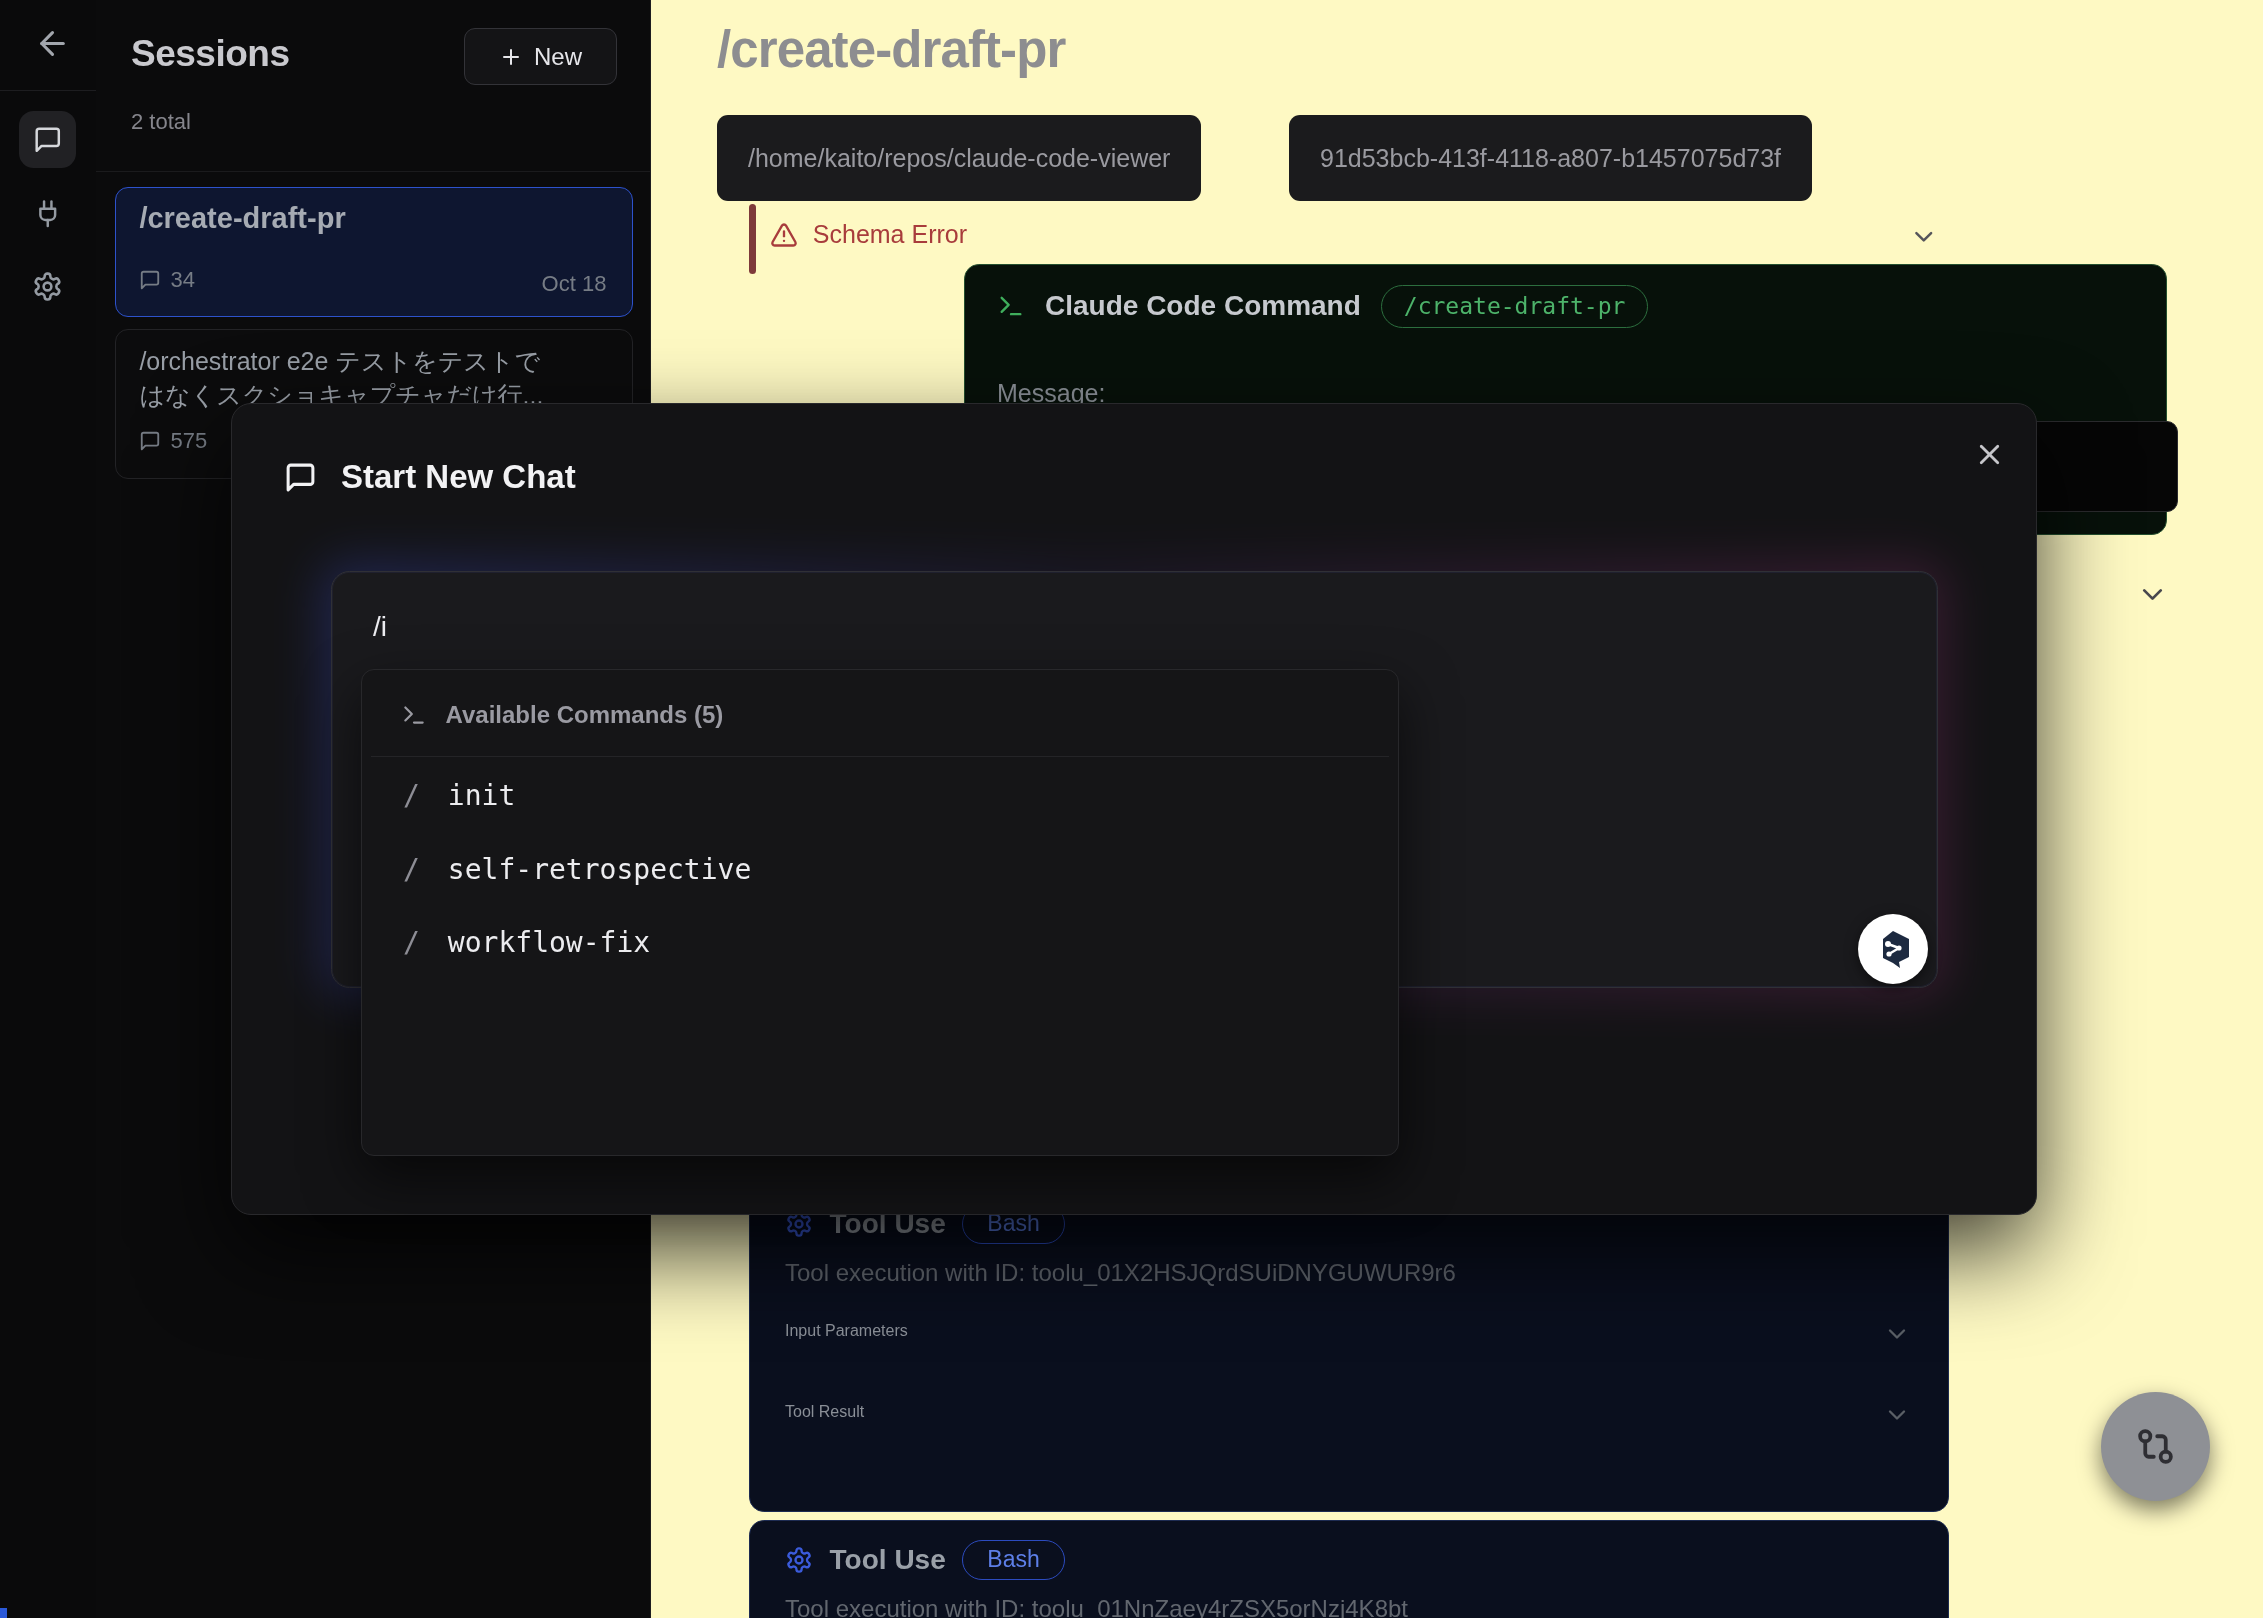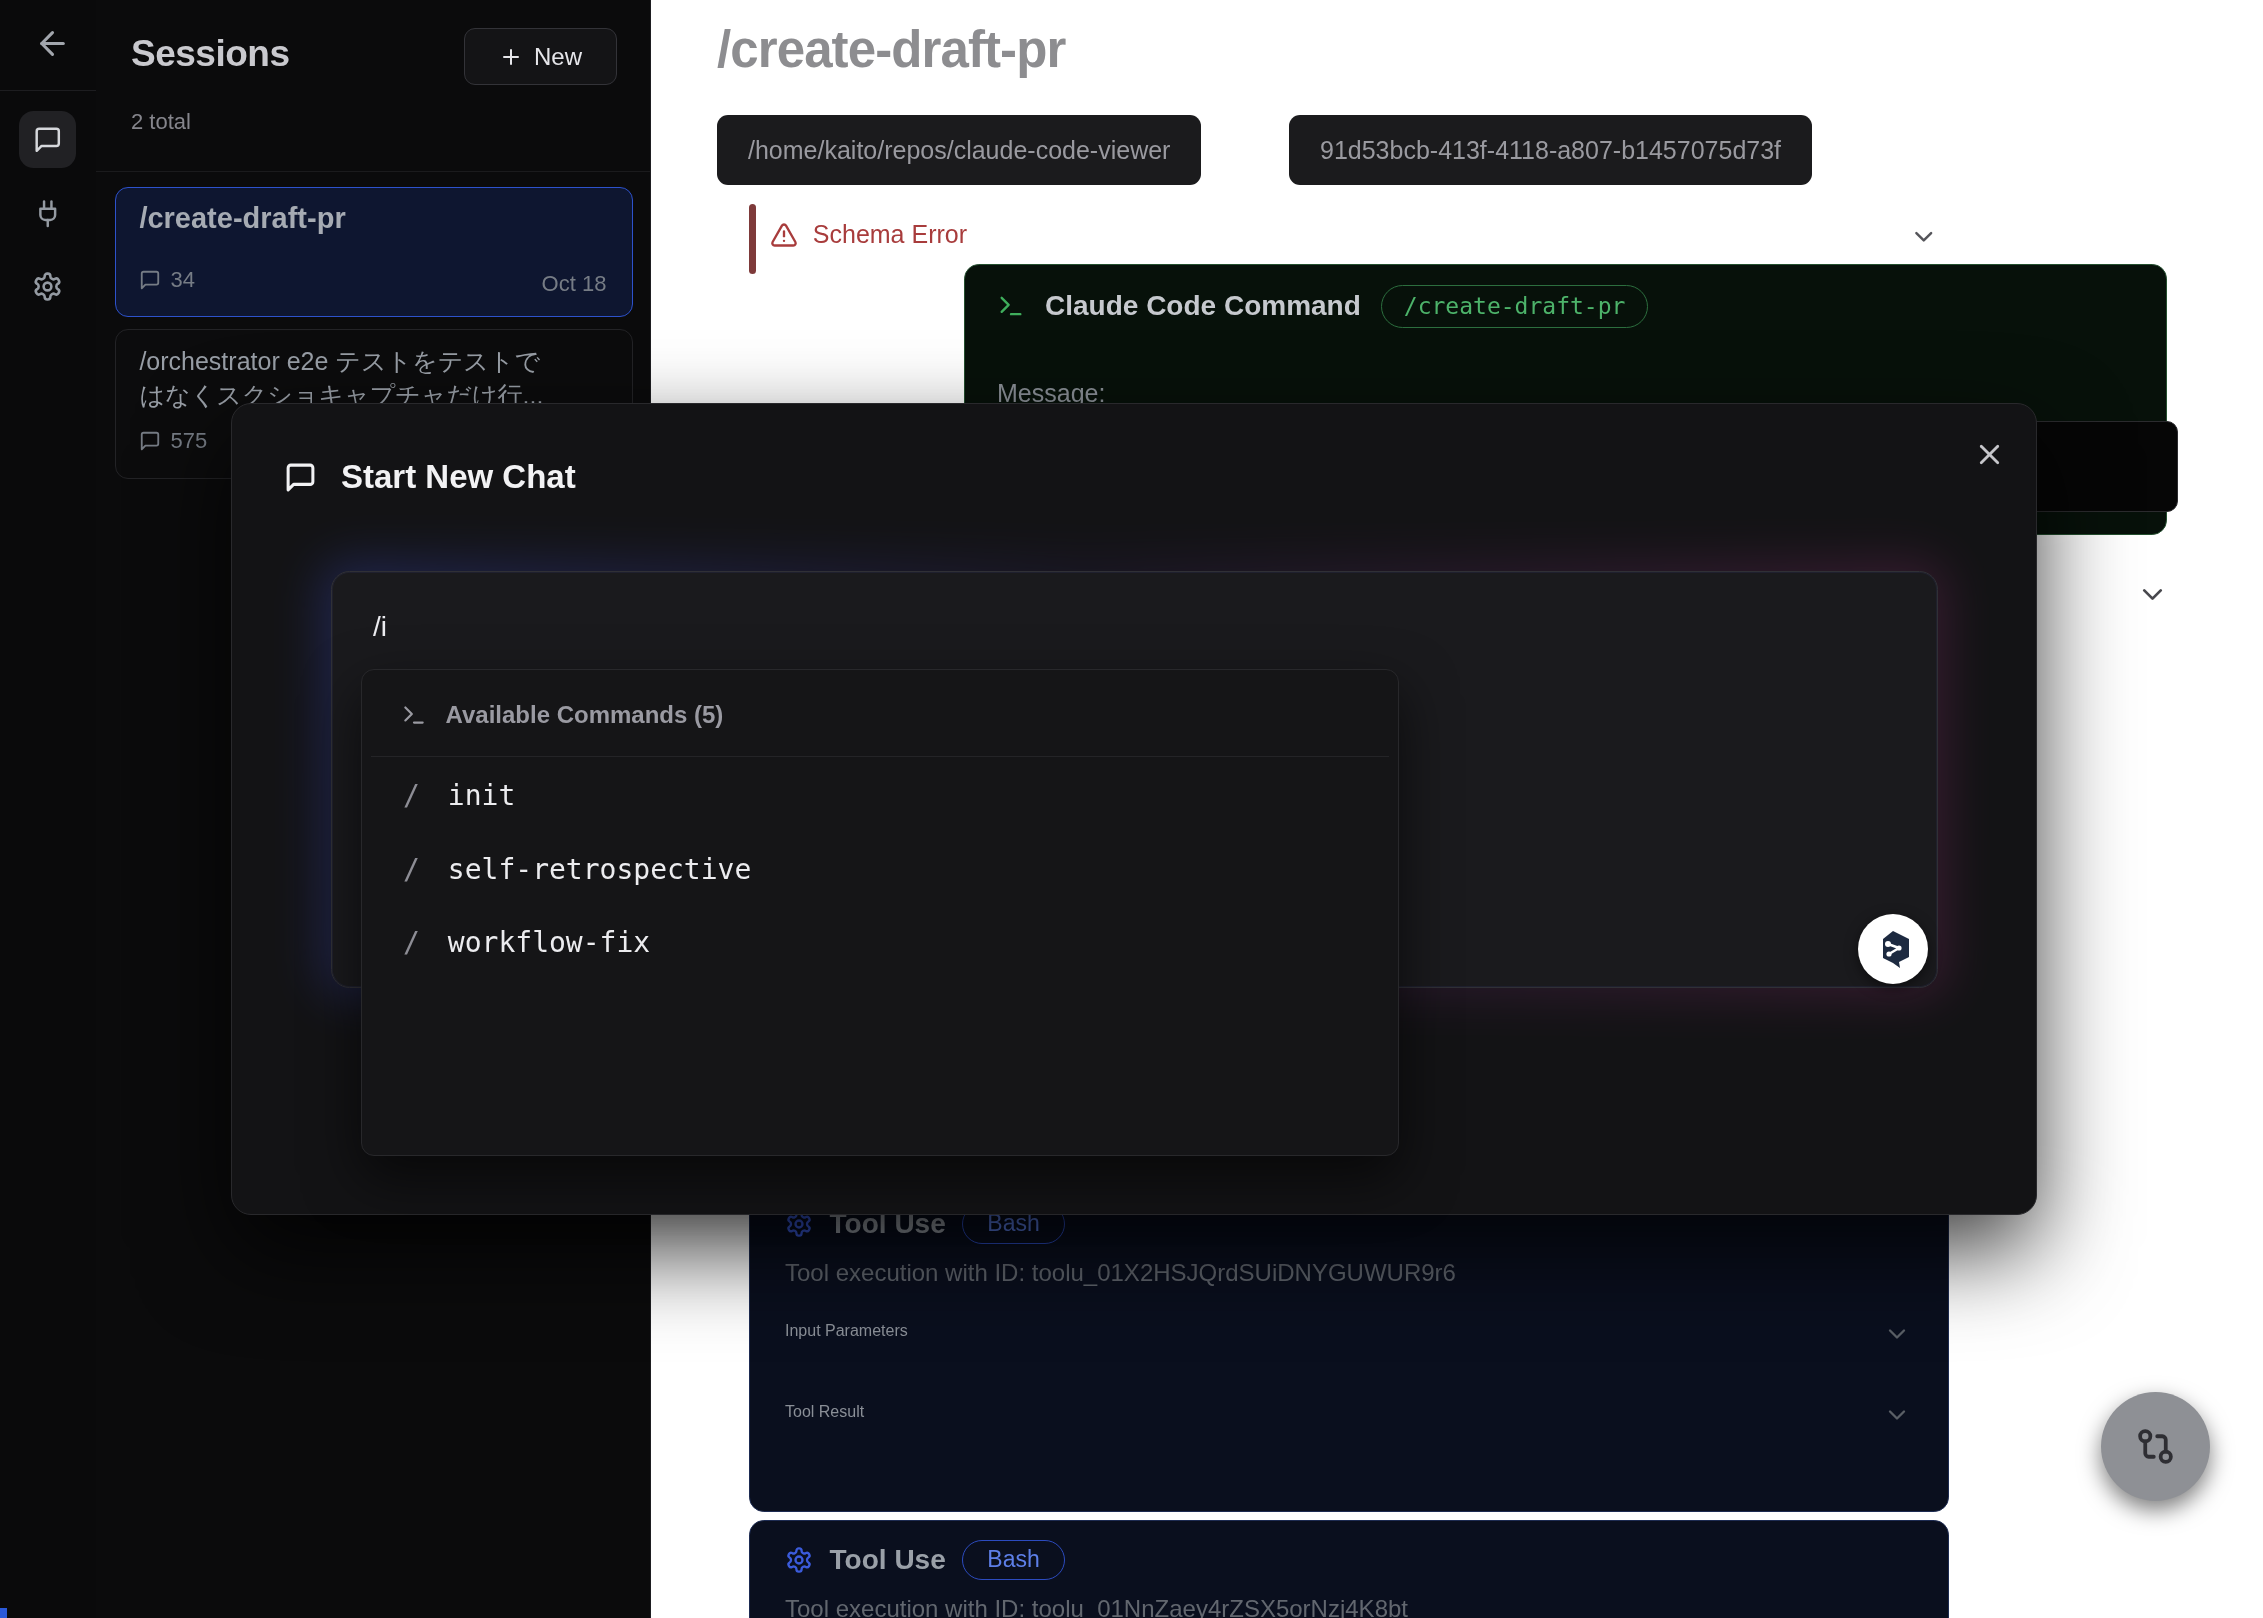--- a/index.html
+++ b/index.html
@@ -1,16 +1,16 @@
 <!DOCTYPE html>
 <html style="font-size:14.8px"><head>
 <meta charset="utf-8">
 <style>
   html,body{margin:0;padding:0;background:#000;}
-  #app{position:relative;width:2263px;height:1619px;background:#ffffff;overflow:hidden;
+  #app{position:relative;width:2263px;height:1619px;background:#fef9c3;overflow:hidden;
        font-family:"Liberation Sans",sans-serif;-webkit-font-smoothing:antialiased;}
   .abs{position:absolute;}
   svg{display:block;}
   .icon{stroke:currentColor;fill:none;stroke-width:2;stroke-linecap:round;stroke-linejoin:round;}
 
   
   #rail{left:0;top:0;width:96px;height:1619px;background:#0a0a0b;border-right:0.9px solid #1d1d20;}
   #rail-back{left:28px;top:22px;width:42px;height:42px;color:#a2a6ad;background:none;border:none;cursor:pointer;}
   #rail-divider{left:0;top:90px;width:96px;height:0.9px;background:#1d1d20;}
   .rail-btn{width:57px;height:57px;left:19.4px;border-radius:14.8px;display:flex;align-items:center;justify-content:center;
@@ -31,21 +31,21 @@
   #session-1{top:187px;height:128px;background:#0e1630;border:1.8px solid #2d52cc;}
   #session-2{top:329px;height:148px;background:#0c0c0d;border:0.9px solid #232326;}
   .sess-title{position:absolute;left:23px;top:14px;font-size:29px;font-weight:600;color:#a6abb3;}
   .sess-line{position:absolute;left:23px;font-size:25px;color:#989ea6;}
   .sess-meta{position:absolute;left:23px;display:flex;align-items:center;gap:9.2px;color:#767c85;font-size:22px;}
   .sess-date{position:absolute;right:26px;color:#767c85;font-size:22px;}
 
   
   #main-title{left:717px;top:20px;font-size:51px;font-weight:800;color:#8d8d90;letter-spacing:-0.9px;}
   .chip{top:115px;height:62px;border-radius:11px;background:#1b1b1d;color:#9a9aa0;font-size:25px;
-        display:flex;align-items:center;padding:4px 31px;}
+        display:flex;align-items:center;padding:12px 31px;}
   #chip-path{left:717px;}
   #chip-id{left:1289px;}
   #err-bar{left:749px;top:204px;width:6.5px;height:70px;border-radius:3.7px;background:#7e3a3a;}
   #err-row{left:770px;top:220px;display:flex;align-items:center;gap:14.8px;color:#a83c3c;font-size:25px;cursor:pointer;}
   #err-chev{left:1909px;top:222px;color:#55555a;cursor:pointer;}
   #cmd-card{left:964px;top:264px;width:1201px;height:269px;border-radius:14.8px;background:#07110a;border:0.9px solid #24502f;}
   #cmd-head{position:absolute;left:32px;top:20px;display:flex;align-items:center;gap:20px;}
   #cmd-title{color:#c6c9ce;font-size:28px;font-weight:600;}
   #cmd-badge{border:0.9px solid #2c6e3e;color:#4db36a;border-radius:922px;font-size:23px;padding:7.4px 22px;
              font-family:"DejaVu Sans Mono",monospace;}

